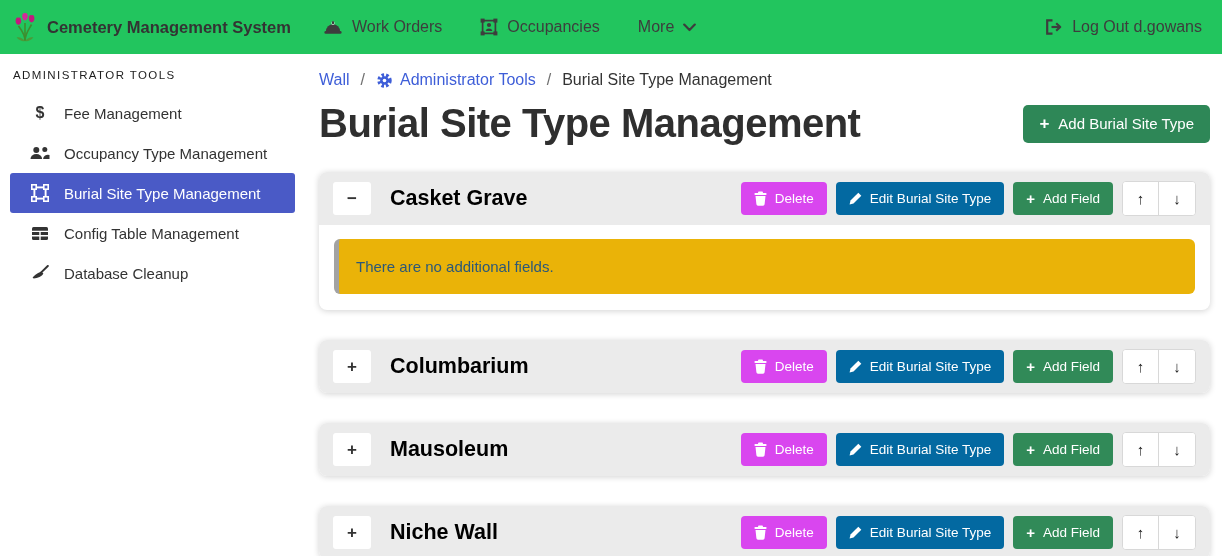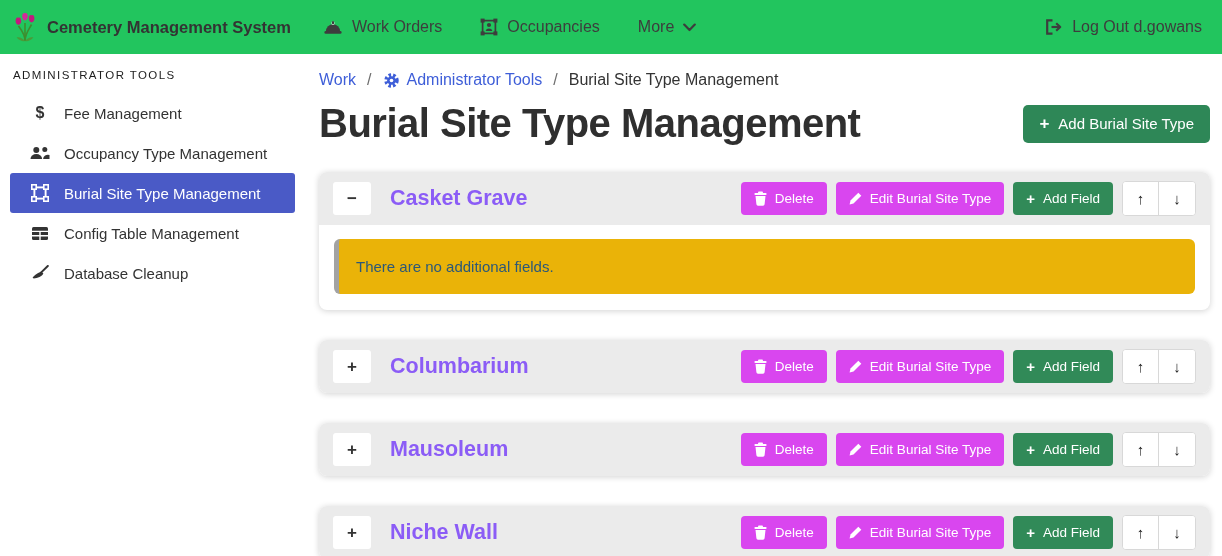--- a/index.html
+++ b/index.html
@@ -76,28 +76,28 @@
   .panel-header {
     background: #ebebeb; border-radius: 8px;
     height: 53px; padding: 0 14px;
     display: flex; align-items: center;
   }
   .panel.expanded .panel-header { border-radius: 8px 8px 0 0; }
   .toggle-btn {
     width: 38px; height: 33px; background: #fff; border-radius: 3px;
     font-size: 17px; font-weight: bold; color: #333; line-height: 1;
   }
-  .panel-title { font-size: 21.5px; font-weight: bold; color: #8b5cf6; margin-left: 19px; }
+  .panel-title { font-size: 21.5px; font-weight: bold; color: #000000; margin-left: 19px; }
   .actions { margin-left: auto; display: flex; align-items: center; gap: 9px; }
   .btn-sm {
     height: 33px; border-radius: 4px; color: #fff; font-size: 13.5px;
     display: flex; align-items: center; gap: 8px; padding: 0 13px;
   }
   .btn-delete { background: #d946ef; }
-  .btn-edit { background: #d946ef; }
+  .btn-edit { background: #0369a1; }
   .btn-addfield { background: #318a58; }
   .btn-sm .plus { font-size: 15px; font-weight: bold; }
   .arrow-group {
     display: flex; border: 1px solid #d8d8d8; border-radius: 4px;
     overflow: hidden; background: #fff;
   }
   .arrow-btn { width: 36px; height: 33px; background: #fff; font-size: 15px; color: #222; }
   .arrow-btn.up { border-right: 1px solid #d8d8d8; }
   .panel-body { padding: 14px 15px 16px; }
   .alert-info {
@@ -212,21 +212,21 @@
           <path d="M16.8,1 L10,7.6" stroke="#333" stroke-width="2" stroke-linecap="round"></path>
           <path d="M10.3,6.4 L12.4,8.5 C11,11.4 6.6,13.2 2.6,13.5 L1.6,12.5 C3.4,10.4 5.4,8.2 10.3,6.4 z" fill="#333"></path>
         </svg>
       </span>
       <span>Database Cleanup</span>
     </div>
   </aside>
 
   <main class="main">
     <div class="breadcrumb">
-      <a>Work</a>
+      <a>Wall</a>
       <span class="sep">/</span>
       <a>
         <svg width="17" height="17" viewBox="0 0 16 16">
           <circle cx="8" cy="8" r="5.1" fill="none" stroke="#3e5ed8" stroke-width="3.4" stroke-dasharray="2.3 1.85"></circle>
           <circle cx="8" cy="8" r="4.1" fill="#3e5ed8"></circle>
           <circle cx="8" cy="8" r="1.7" fill="#ffffff"></circle>
         </svg>
         <span>Administrator Tools</span>
       </a>
       <span class="sep">/</span>

